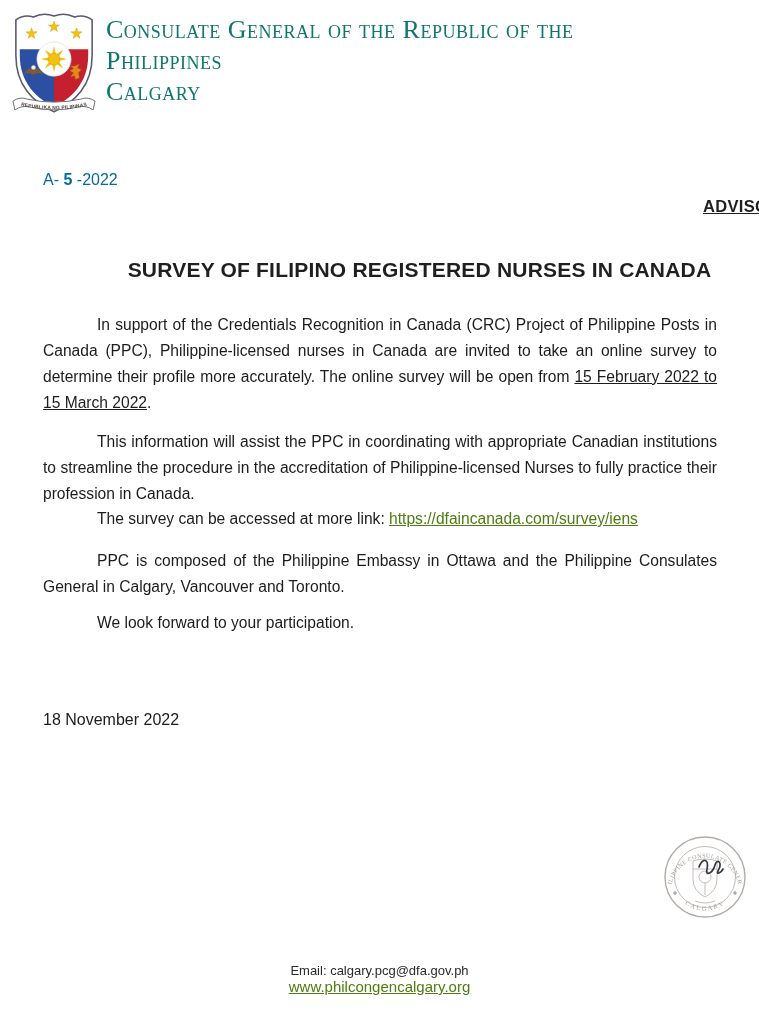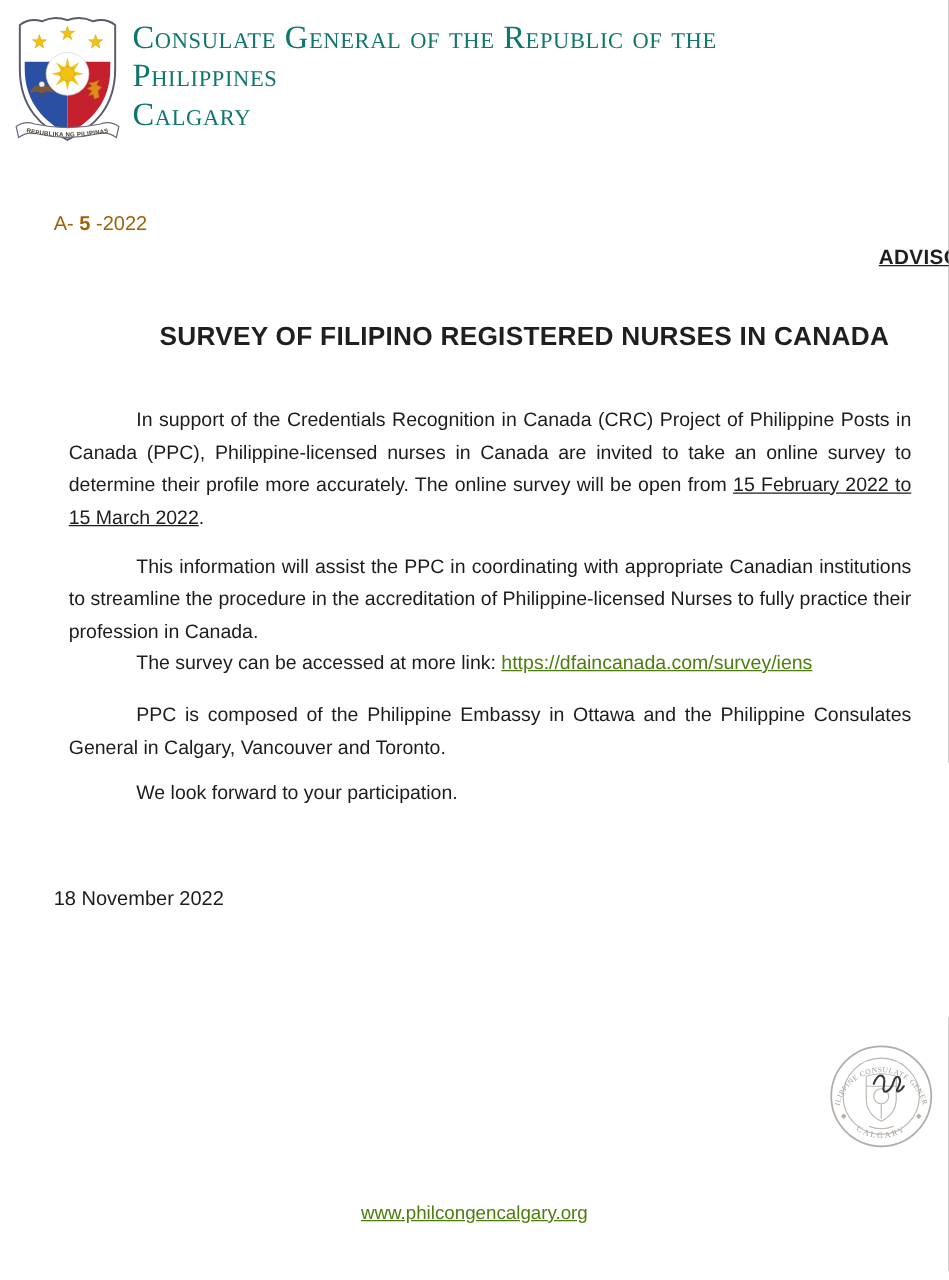--- a/index.html
+++ b/index.html
@@ -10,37 +10,37 @@
   }
   
   .logo { position:absolute; left:10px; top:8px; width:88px; height:110px; }
   .org-title {
     position:absolute; left:106px; top:14px;
     font-family:"Liberation Serif", serif; font-variant:small-caps;
     font-size:26px; line-height:31px; color:#0f766e; letter-spacing:0.5px;
     font-weight:500;
   }
   
-  .ref { position:absolute; left:43px; top:171px; font-size:16px; color:#a16207; }
+  .ref { position:absolute; left:43px; top:171px; font-size:16px; color:#0369a1; }
   .ref .num { font-weight:bold; }
   
   .advisory-heading {
     position:absolute; left:0; width:100%; top:197px; text-align:right;
     font-size:16.5px; font-weight:bold; letter-spacing:0.3px;padding-left:32px;
   }
   .advisory-heading span { text-decoration:underline; }
   .doc-title {
     position:absolute; left:0; width:100%; top:258px; text-align:center;
     font-size:21px; font-weight:bold; letter-spacing:0.2px;padding-left:40px;
   }
   
   .para {
     position:absolute; left:43px; width:674px;
     font-size:15.6px; line-height:26px; text-align:justify;
-    text-indent:54px; color:#1c1c1c; margin:12px;
+    text-indent:54px; color:#1c1c1c; margin:0;
   }
   .p1 { top:312px; }
   .p2 { top:429px; }
   .p3 { top:506px; }
   .p4 { top:548px; }
   .p5 { top:610px; }
   .u { text-decoration:underline; }
   a.doc-link { color:#4d7c0f; text-decoration:underline; cursor:pointer; }
   .date-line { position:absolute; left:43px; top:711px; font-size:16px; color:#1c1c1c; }
   
@@ -143,16 +143,17 @@
     <g stroke="#b4aea8" fill="none" stroke-width="0.9">
       <path d="M-12,-16 Q0,-20 12,-16 L12,2 Q12,14 0,20 Q-12,14 -12,2 Z"></path>
       <circle cx="0" cy="0" r="6"></circle>
       <path d="M-12,-8 L12,-8 M0,6 L0,18 M-10,24 Q0,28 10,24"></path>
     </g>
 
     <path d="M-6,-10 C-2,-20 4,-18 2,-8 C0,0 8,-4 10,-12 C12,-19 18,-15 13,-6 C11,-2 16,-4 18,-8" fill="none" stroke="#23232e" stroke-width="1.7" stroke-linecap="round"></path>
   </svg>
 
   <div class="footer">
+    <div><span>Email: </span><span>calgary.pcg@dfa.gov.ph</span></div>
     <div><a class="doc-link">www.philcongencalgary.org</a></div>
   </div>
 
 </div>
 
 </body></html>

